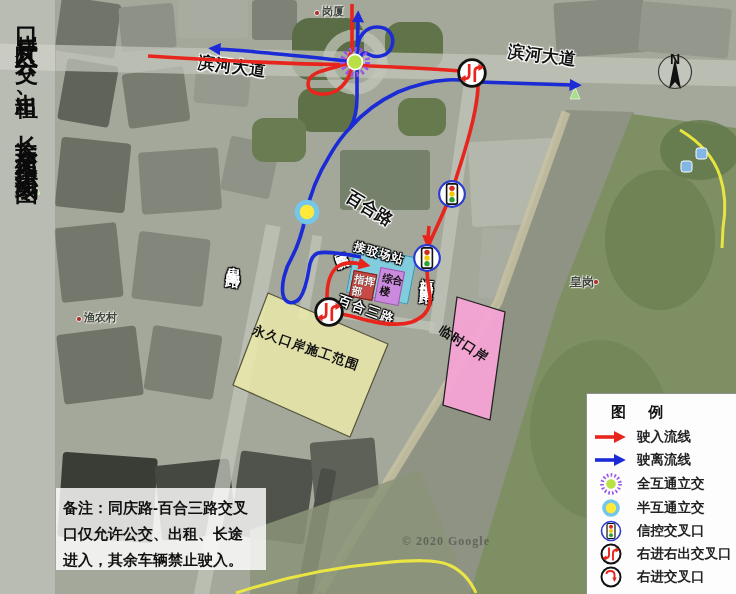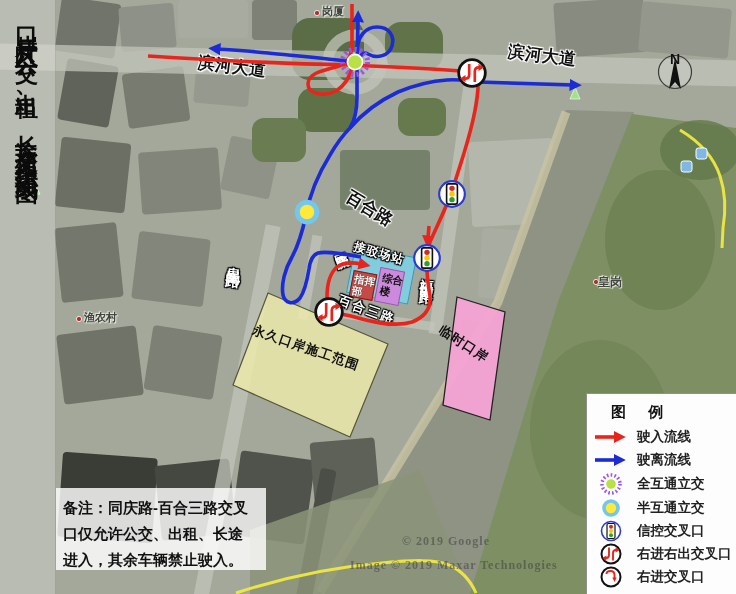--- a/index.html
+++ b/index.html
@@ -107,21 +107,21 @@
   <div class="lbl lbl-light vert" style="left:330px;top:244px;font-size:13px;letter-spacing:1px;transform:rotate(-19deg);z-index:13;">同庆路</div>
   <div class="lbl lbl-light vert" style="left:421px;top:267px;font-size:14px;letter-spacing:4px;transform:rotate(4deg);z-index:13;">福田南路</div>
   <div class="lbl lbl-light" style="left:337px;top:303px;font-size:13px;letter-spacing:2px;transform:rotate(20deg);z-index:13;">百合三路</div>
   <div class="lbl lbl-light" style="left:353px;top:247px;font-size:12px;letter-spacing:1px;transform:rotate(16deg);z-index:13;">接驳场站</div>
   <div class="lbl" style="left:353px;top:274px;width:22px;font-size:10.5px;color:#fff;white-space:normal;line-height:12px;transform:rotate(11deg);z-index:13;text-shadow:0 0 1px #000;">指挥部</div>
   <div class="lbl" style="left:381px;top:273px;width:22px;font-size:10.5px;color:#111;white-space:normal;line-height:13px;transform:rotate(11deg);z-index:13;">综合楼</div>
   <div class="lbl" style="left:250px;top:341px;font-size:13px;color:#111;letter-spacing:1px;transform:rotate(19deg);z-index:13;">永久口岸施工范围</div>
   <div class="lbl" style="left:436px;top:337px;font-size:13px;color:#111;letter-spacing:1px;transform:rotate(33deg);z-index:13;">临时口岸</div>
 
   <div class="lbl lbl-map" style="left:322px;top:6px;font-size:11px;z-index:9;">岗厦</div>
-  <div class="lbl lbl-map" style="left:598px;top:276px;font-size:12px;z-index:9;">皇岗</div>
+  <div class="lbl lbl-map" style="left:570px;top:276px;font-size:12px;z-index:9;">皇岗</div>
   <div class="lbl lbl-map" style="left:84px;top:312px;font-size:11px;z-index:9;">渔农村</div>
 
   <svg class="abs" style="left:0;top:0;z-index:20;" width="736" height="594" viewBox="0 0 736 594">
     <defs>
       <marker id="ra" viewBox="0 0 10 10" refX="2" refY="5" markerWidth="3.4" markerHeight="3.4" orient="auto">
         <path d="M0,0 L10,5 L0,10 z" fill="#e8251c"></path>
       </marker>
       <marker id="ba" viewBox="0 0 10 10" refX="2" refY="5" markerWidth="3.4" markerHeight="3.4" orient="auto">
         <path d="M0,0 L10,5 L0,10 z" fill="#1b2bd6"></path>
       </marker>
@@ -245,16 +245,15 @@
     <div class="lrow" style="top:171px;">
       <span class="licon">
         <svg width="24" height="24" viewBox="-12 -12 24 24">
             <use href="#g-rin"></use>
           </svg>
       </span>
       <span class="llabel">右进交叉口</span>
     </div>
   </div>
 
-  <div class="wm" style="left:402px;top:534px;font-size:12px;">© 2019 Google</div>
-  <div class="wm" style="left:350px;top:558px;font-size:12px;">Image © 2019 Maxar Technologies</div>
+  <div class="wm" style="left:402px;top:534px;font-size:12px;">© 2020 Google</div>
 
 </div>
 
 </body></html>

